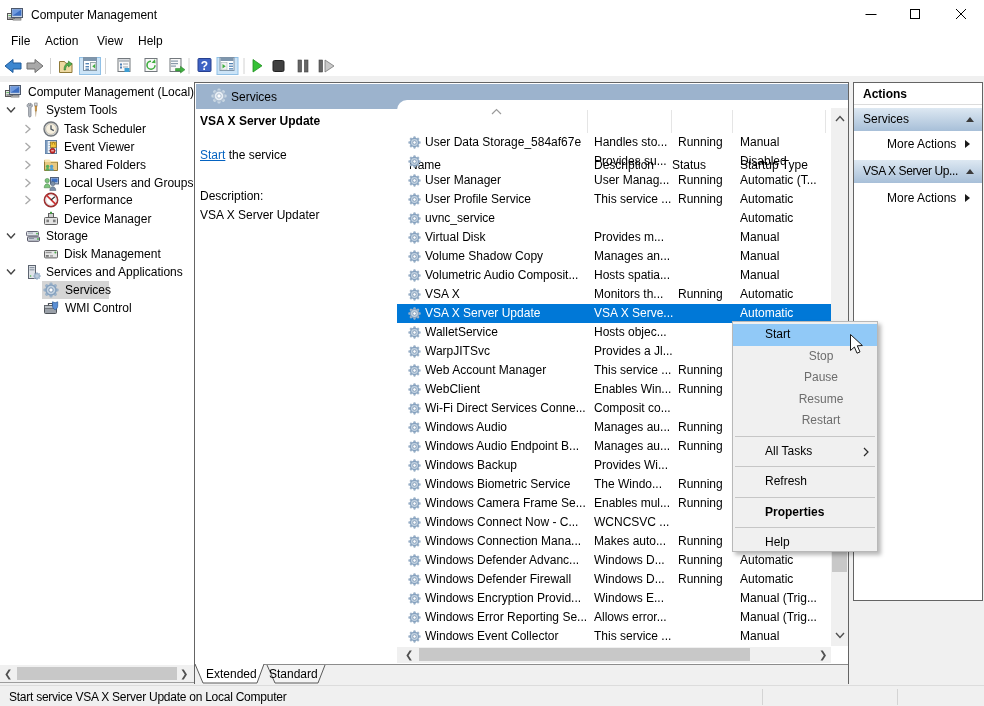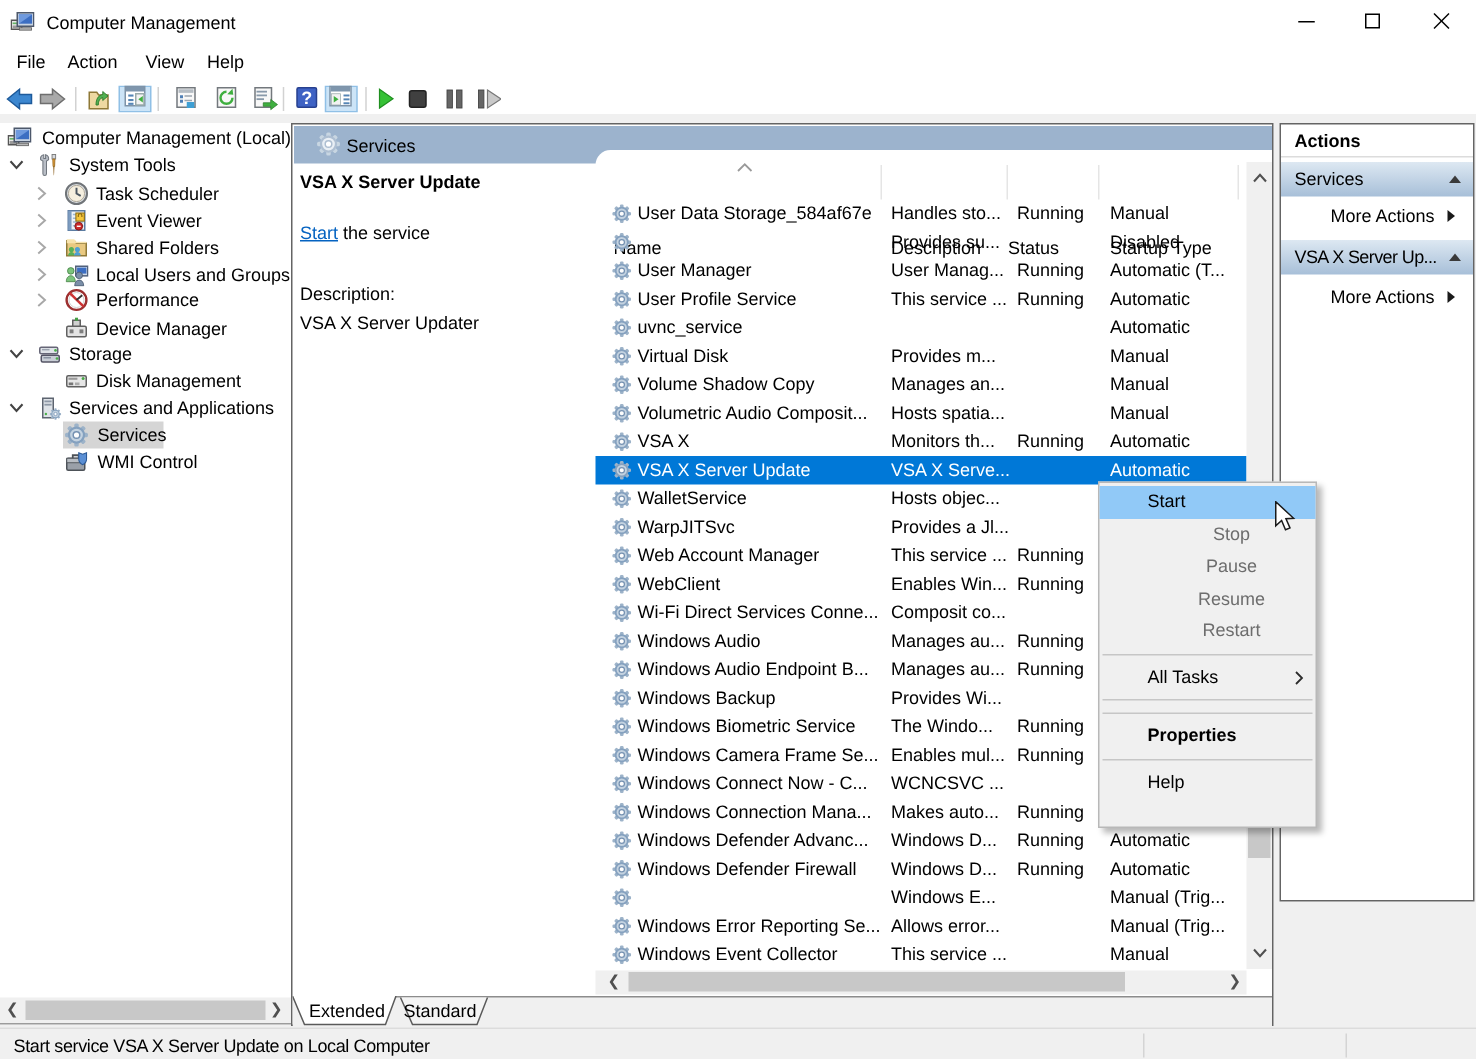--- a/index.html
+++ b/index.html
@@ -601,20 +601,21 @@
       </svg>
       <span class="nm">Windows Defender Firewall</span>
       <span class="de">Windows D...</span>
       <span class="st">Running</span>
       <span class="su">Automatic</span>
     </div>
  <div class="lrow" style="top:506px">
       <svg class="gic" width="13" height="13">
         <use href="#gear"></use>
       </svg>
+      <span class="nm">Windows Encryption Provid...</span>
       <span class="de">Windows E...</span>
       <span class="su">Manual (Trig...</span>
     </div>
  <div class="lrow" style="top:525px">
       <svg class="gic" width="13" height="13">
         <use href="#gear"></use>
       </svg>
       <span class="nm">Windows Error Reporting Se...</span>
       <span class="de">Allows error...</span>
       <span class="su">Manual (Trig...</span>
@@ -674,20 +675,21 @@
  <div class="mi mhil">Start</div>
  <div class="mi dis">Stop</div>
  <div class="mi dis">Pause</div>
  <div class="mi dis">Resume</div>
  <div class="mi dis">Restart</div>
  <div class="msep"></div>
  <div class="mi">All Tasks<svg class="abs" style="right:8px;top:6px" width="6" height="10">
         <path d="M1 1 L5 5 L1 9" fill="none" stroke="#2b2b2b" stroke-width="1.2"></path>
       </svg></div>
  <div class="msep"></div>
+ <div class="mi">Refresh</div>
  <div class="msep"></div>
  <div class="mi" style="font-weight:bold">Properties</div>
  <div class="msep"></div>
  <div class="mi">Help</div>
 </div>
 
 <svg class="abs" style="left:850px;top:334px;z-index:60" width="14" height="21" viewBox="0 0 14 21">
  <path d="M0.5,0.5 L0.5,16.5 L4.4,13 L7,19.2 L10,17.9 L7.3,11.8 L12.4,11.5 Z" fill="#fff" stroke="#1a1a1a" stroke-width="1"></path>
 </svg>
 

